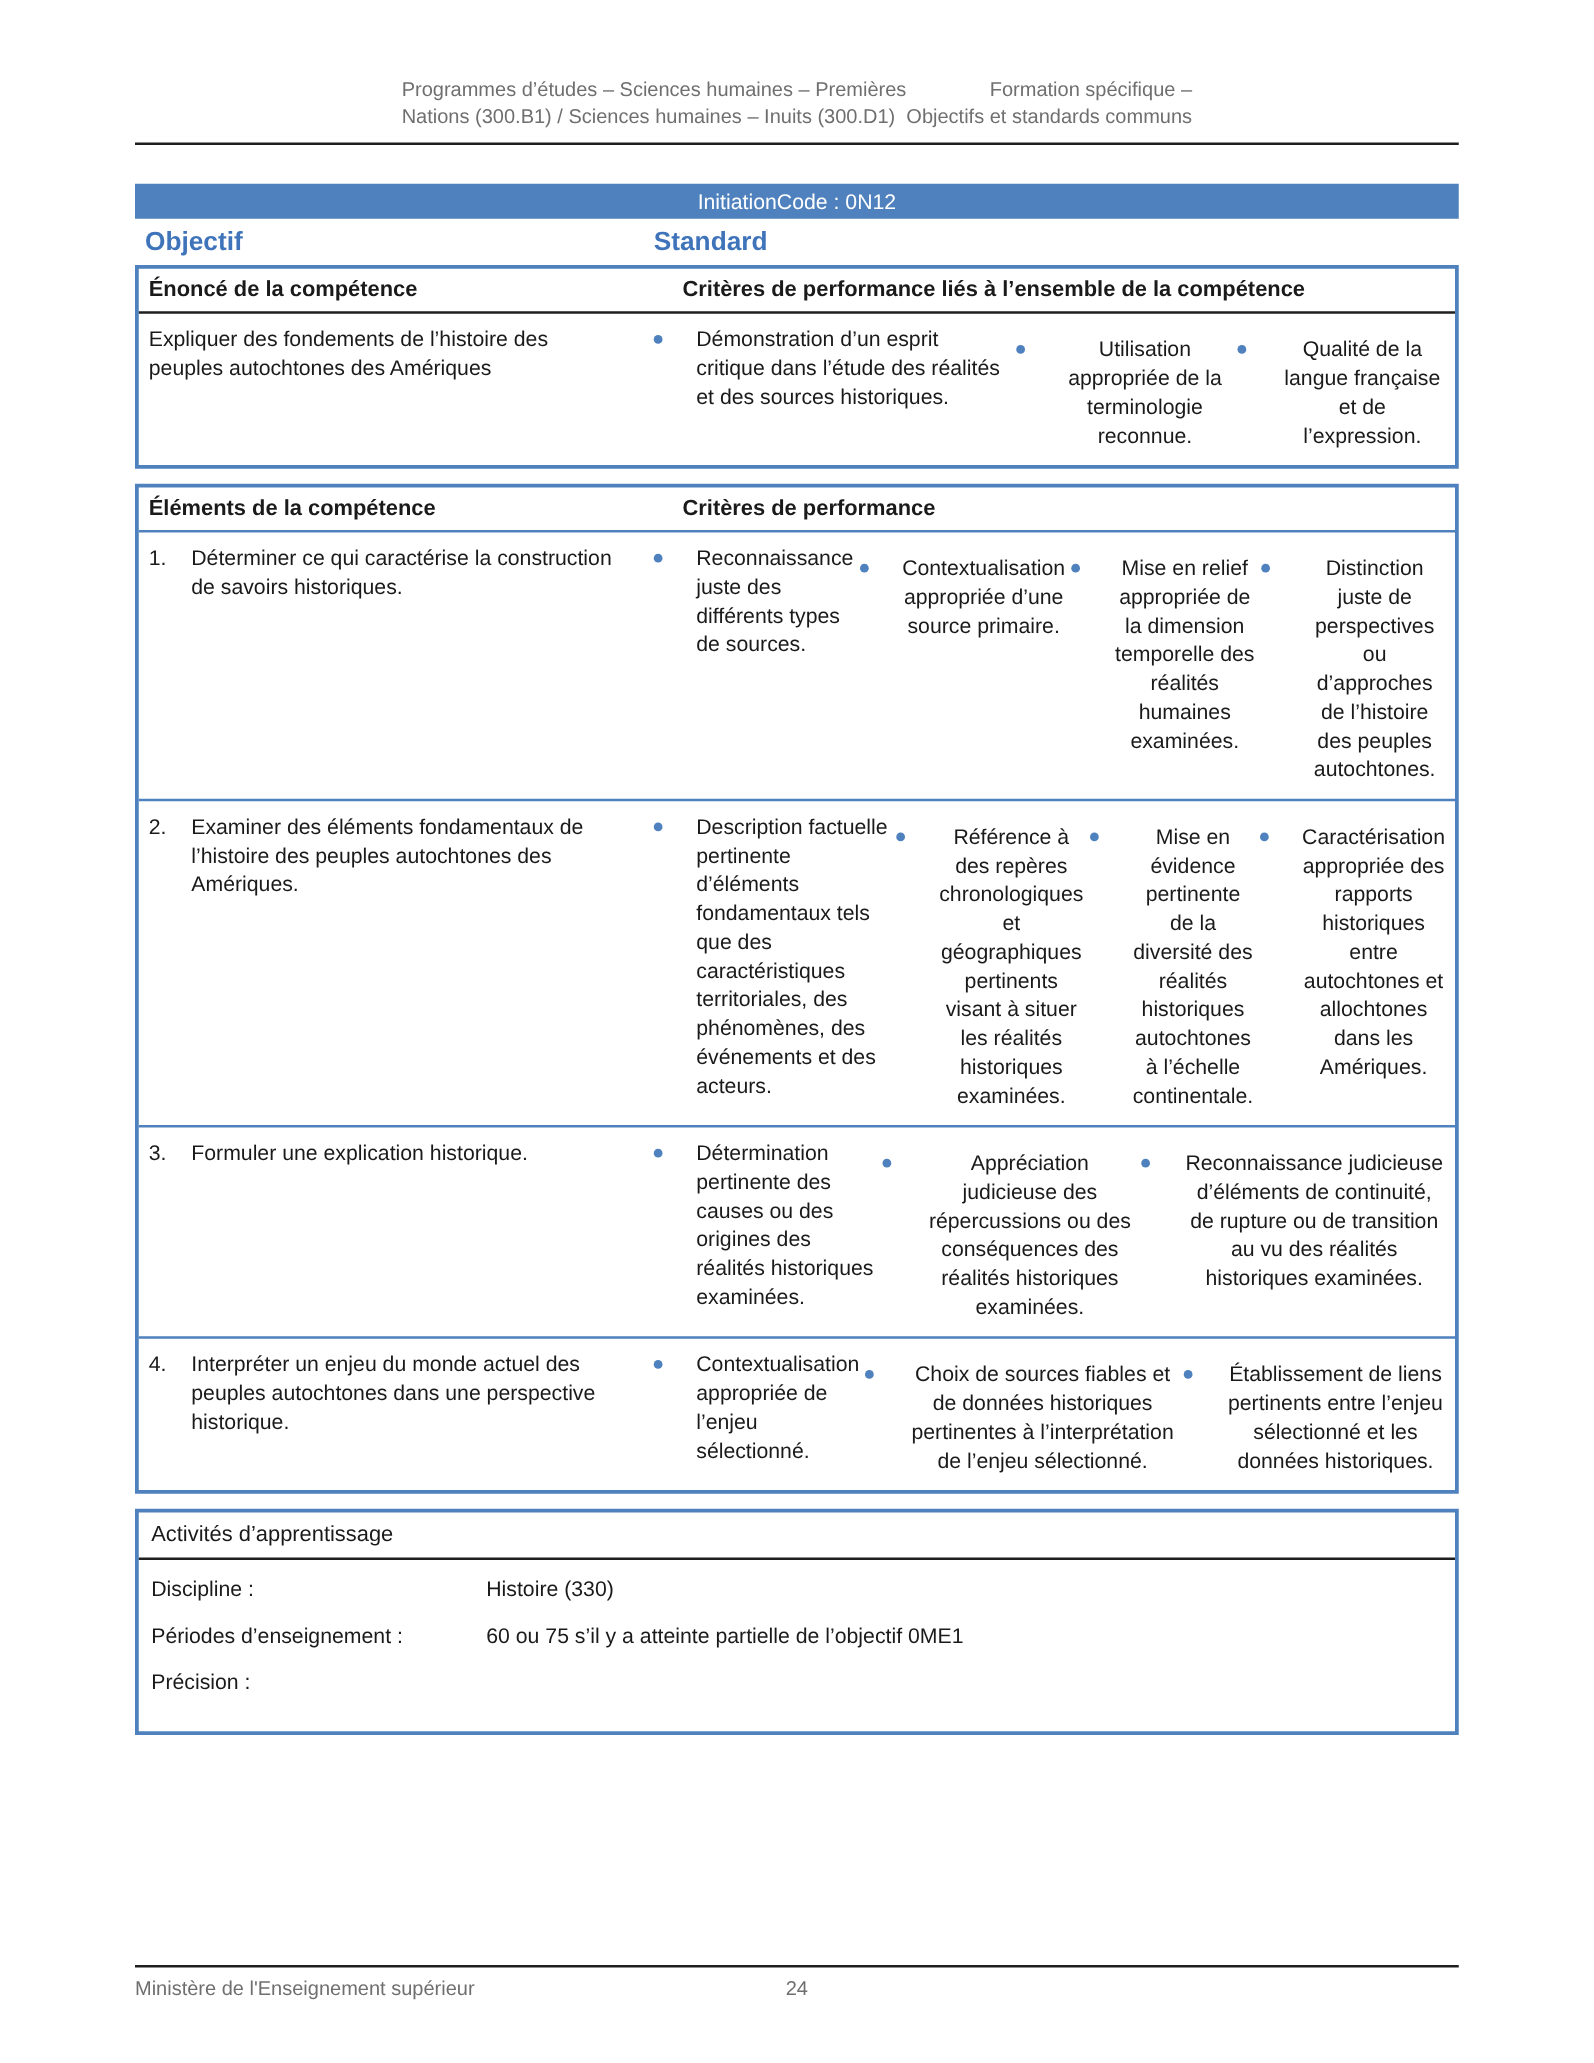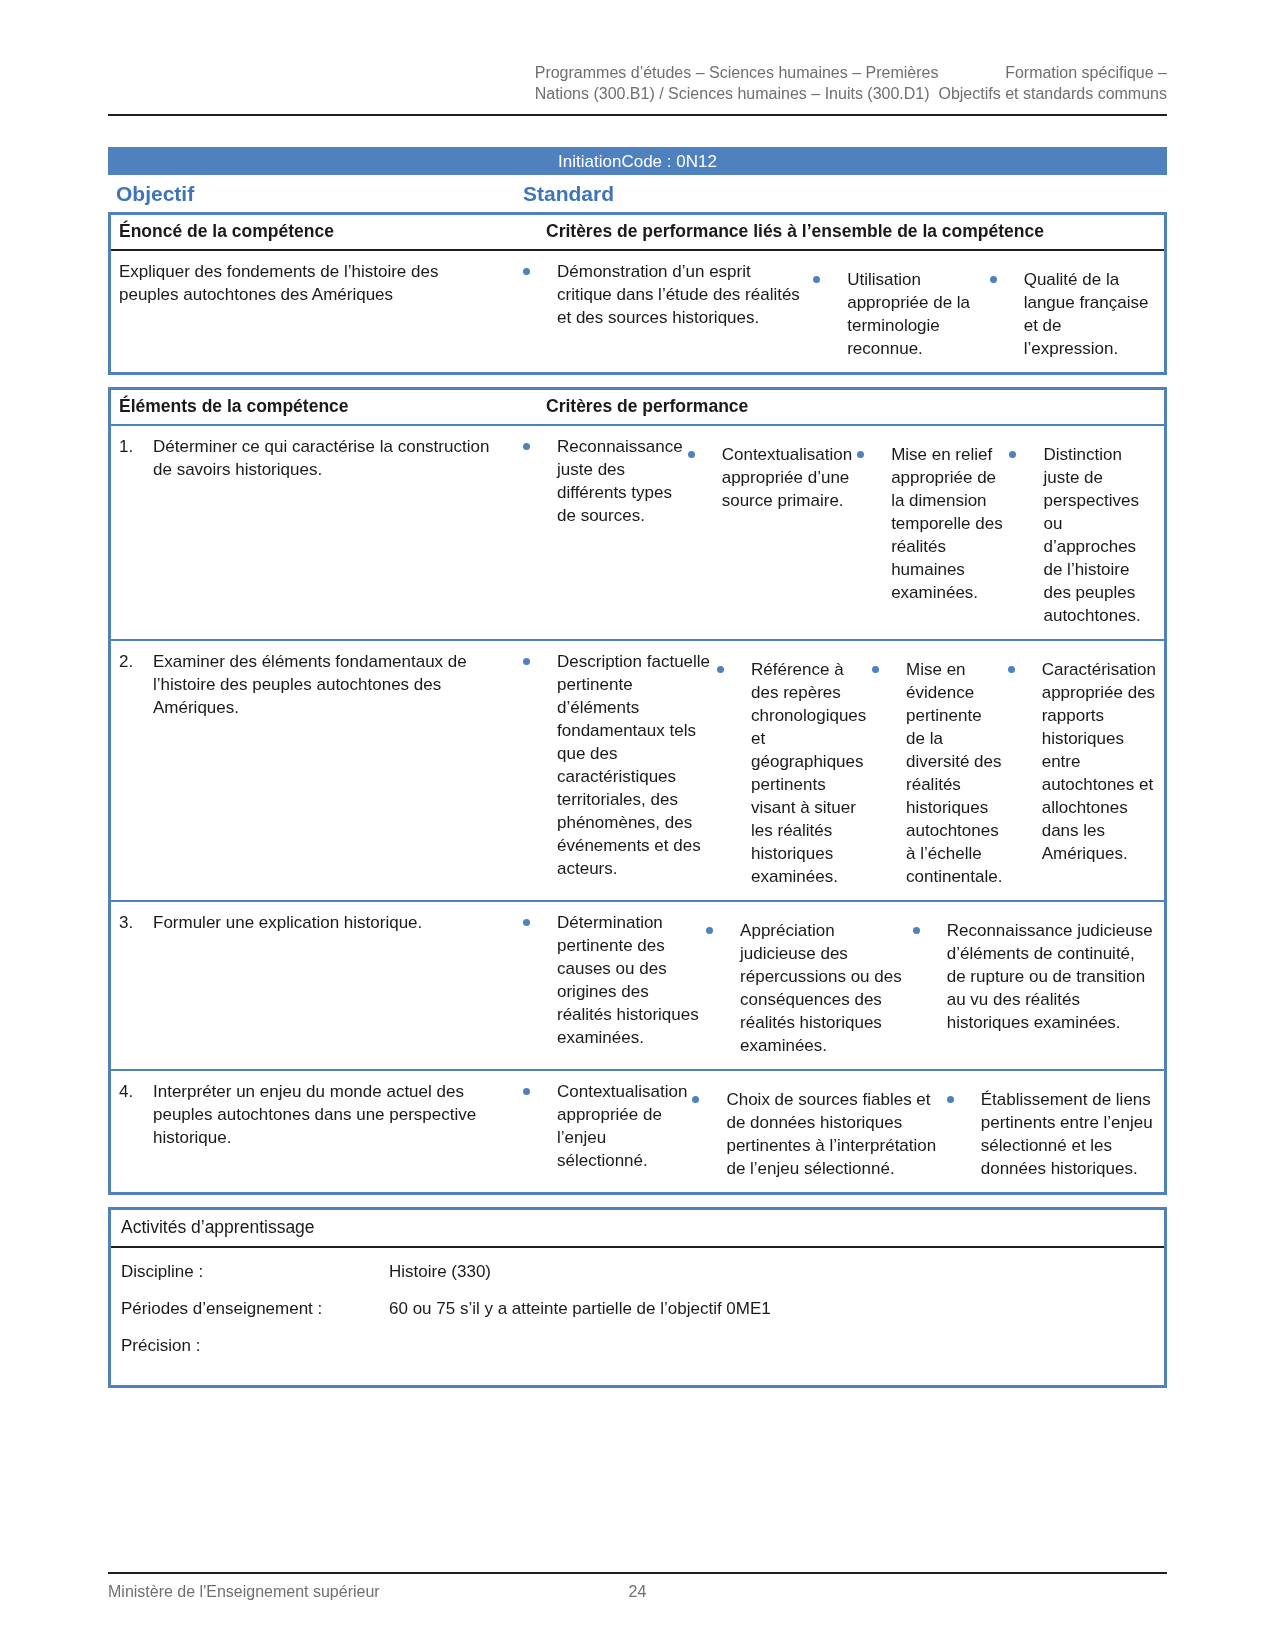--- a/index.html
+++ b/index.html
@@ -17,21 +17,21 @@
     color:var(--body-text);
     font-size:17px;line-height:23px;
   }
   .page{
     width:1059px;height:1650px;margin:0 auto;
     padding-top:62px;padding-bottom:48px;
     display:flex;flex-direction:column;
   }
   
   .doc-header{
-    display:flex;justify-content:flex-end;align-items:flex-start;
+    display:flex;justify-content:center;align-items:flex-start;
     color:var(--gray-text);font-size:16px;line-height:21px;
     border-bottom:2px solid var(--dark-line);
     padding-bottom:10px;
   }
   .doc-header .right{text-align:right;}
   
   .banner{
     margin-top:31px;
     background:var(--accent);color:#ffffff;
     height:28px;display:flex;align-items:center;justify-content:center;
@@ -61,21 +61,21 @@
     padding:9px 8px 12px 0;
   }
   .tbl-row + .tbl-row{border-top:2px solid var(--accent);}
   .left-cell{padding-left:8px;padding-right:28px;}
   .num-item{display:flex;}
   .num-item .num{width:34px;flex:none;}
   .num-item .txt{flex:1;}
   
   .bullets{display:flex;}
   .bullet{display:flex;align-items:flex-start;}
-  .bullet + .bullet{margin-top:8px;}
+  .bullet + .bullet{margin-top:8px;text-align:center;}
   .dot{
     width:7px;height:7px;border-radius:50%;background:var(--accent);
     flex:none;margin:8px 0 0 5px;
   }
   .bullet .btxt{margin-left:27px;flex:1;}
   
   .act-head{
     font-weight:normal;font-size:17.5px;line-height:23px;
     padding:6px 8px 7px 10px;
     border-bottom:2px solid var(--dark-line);

